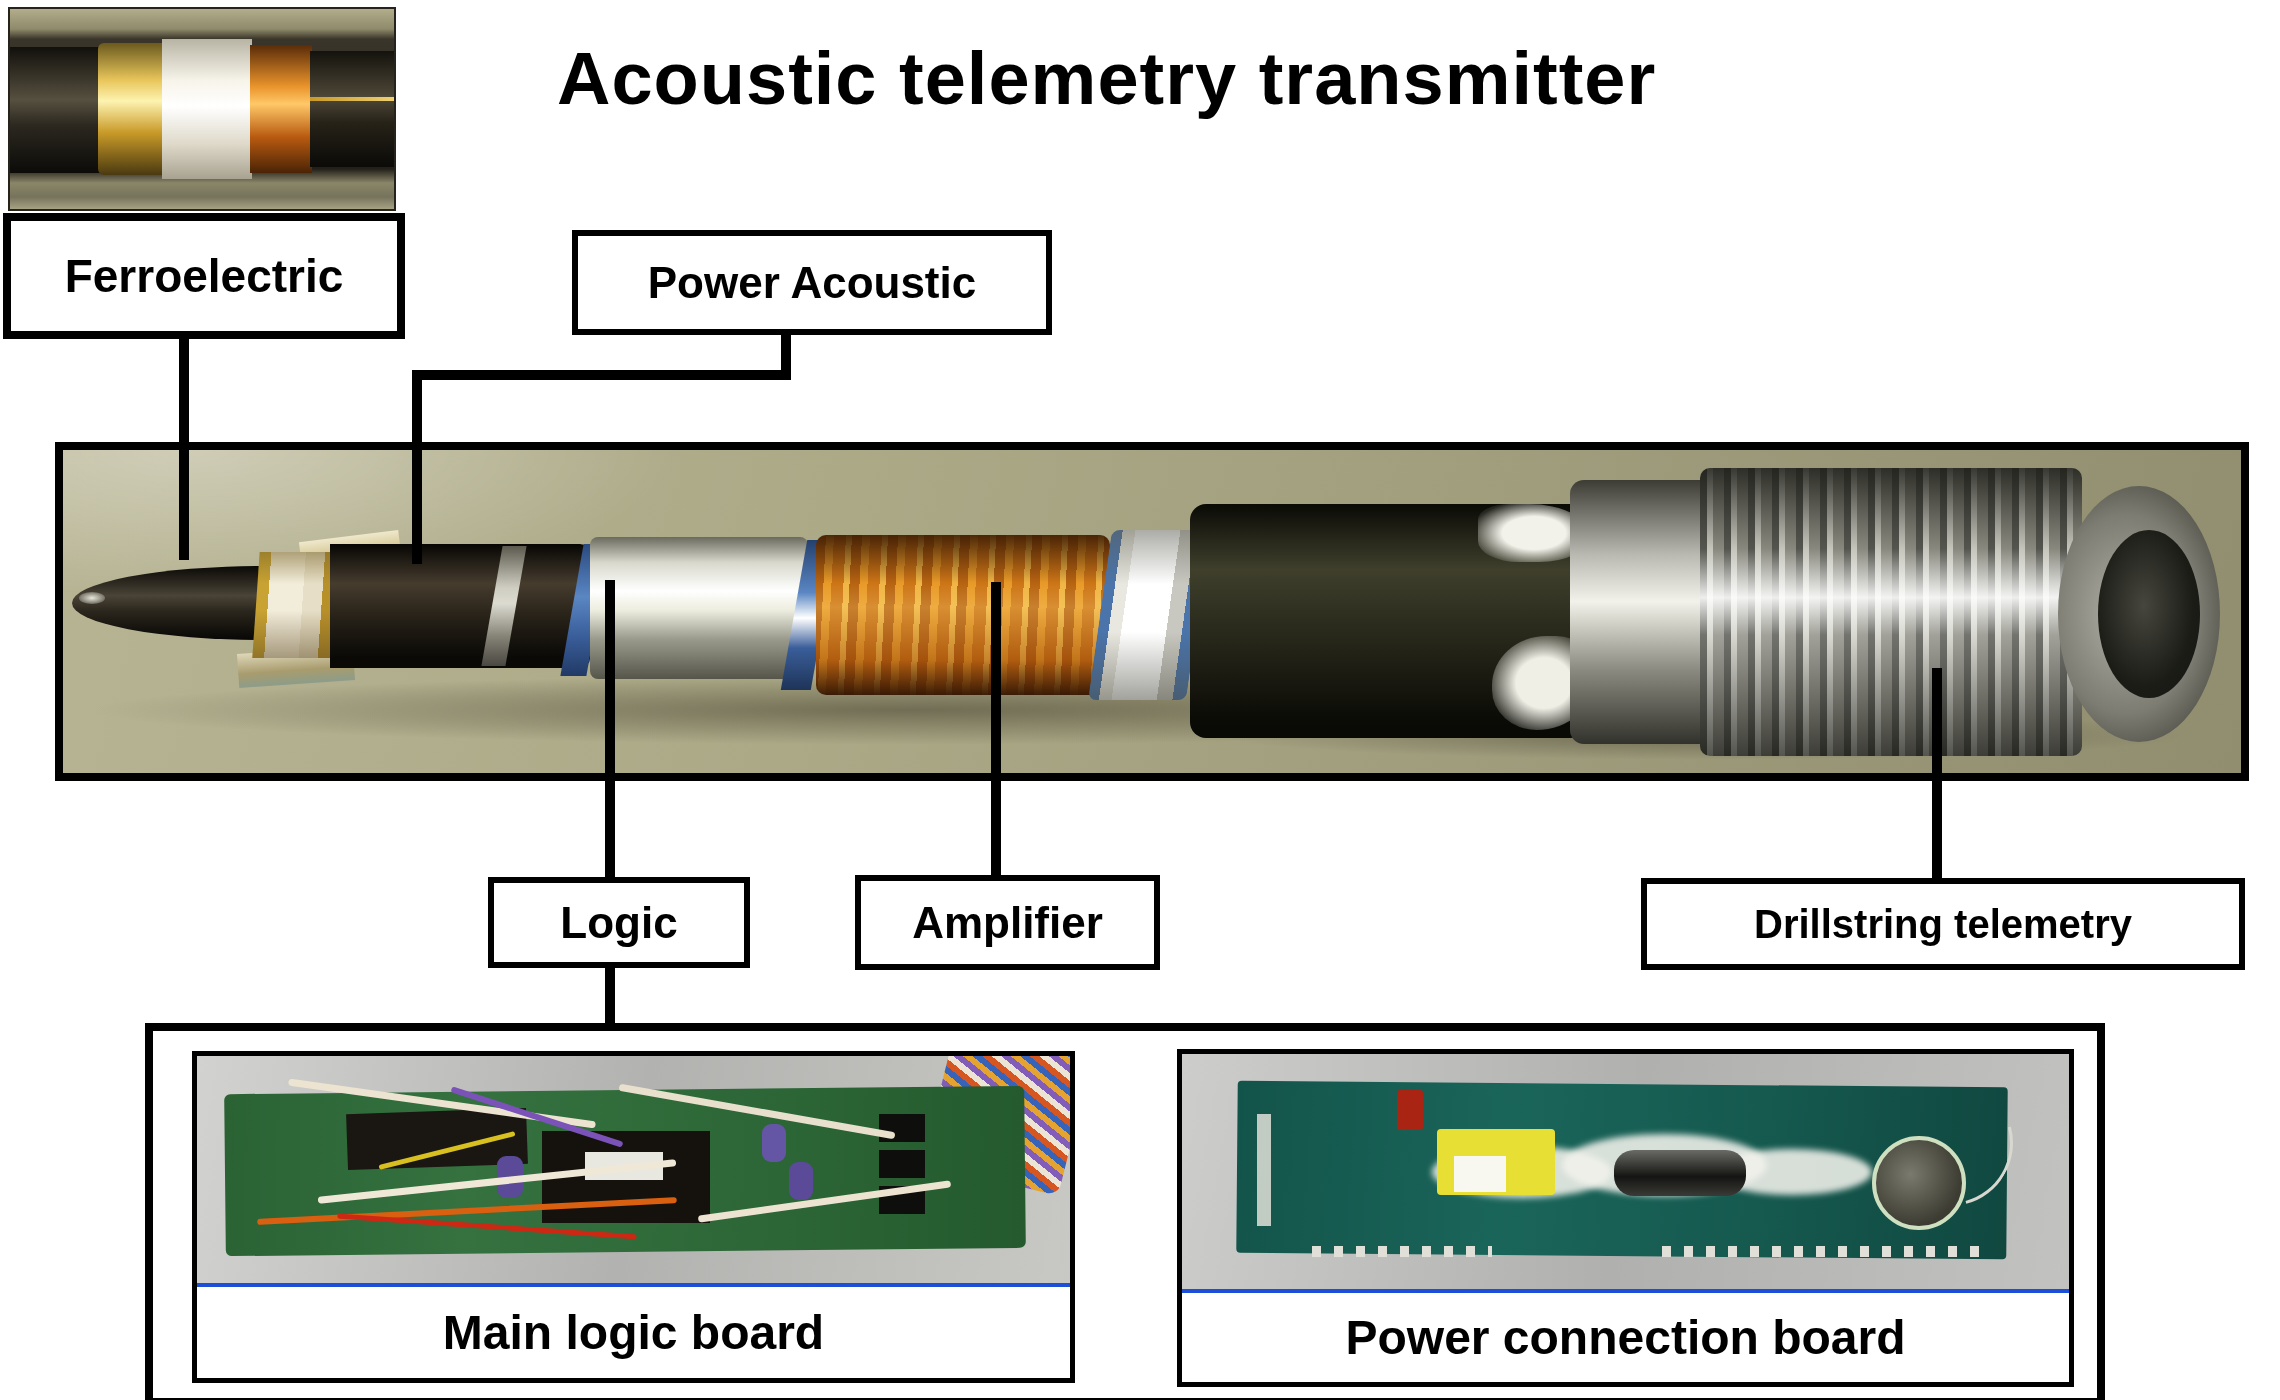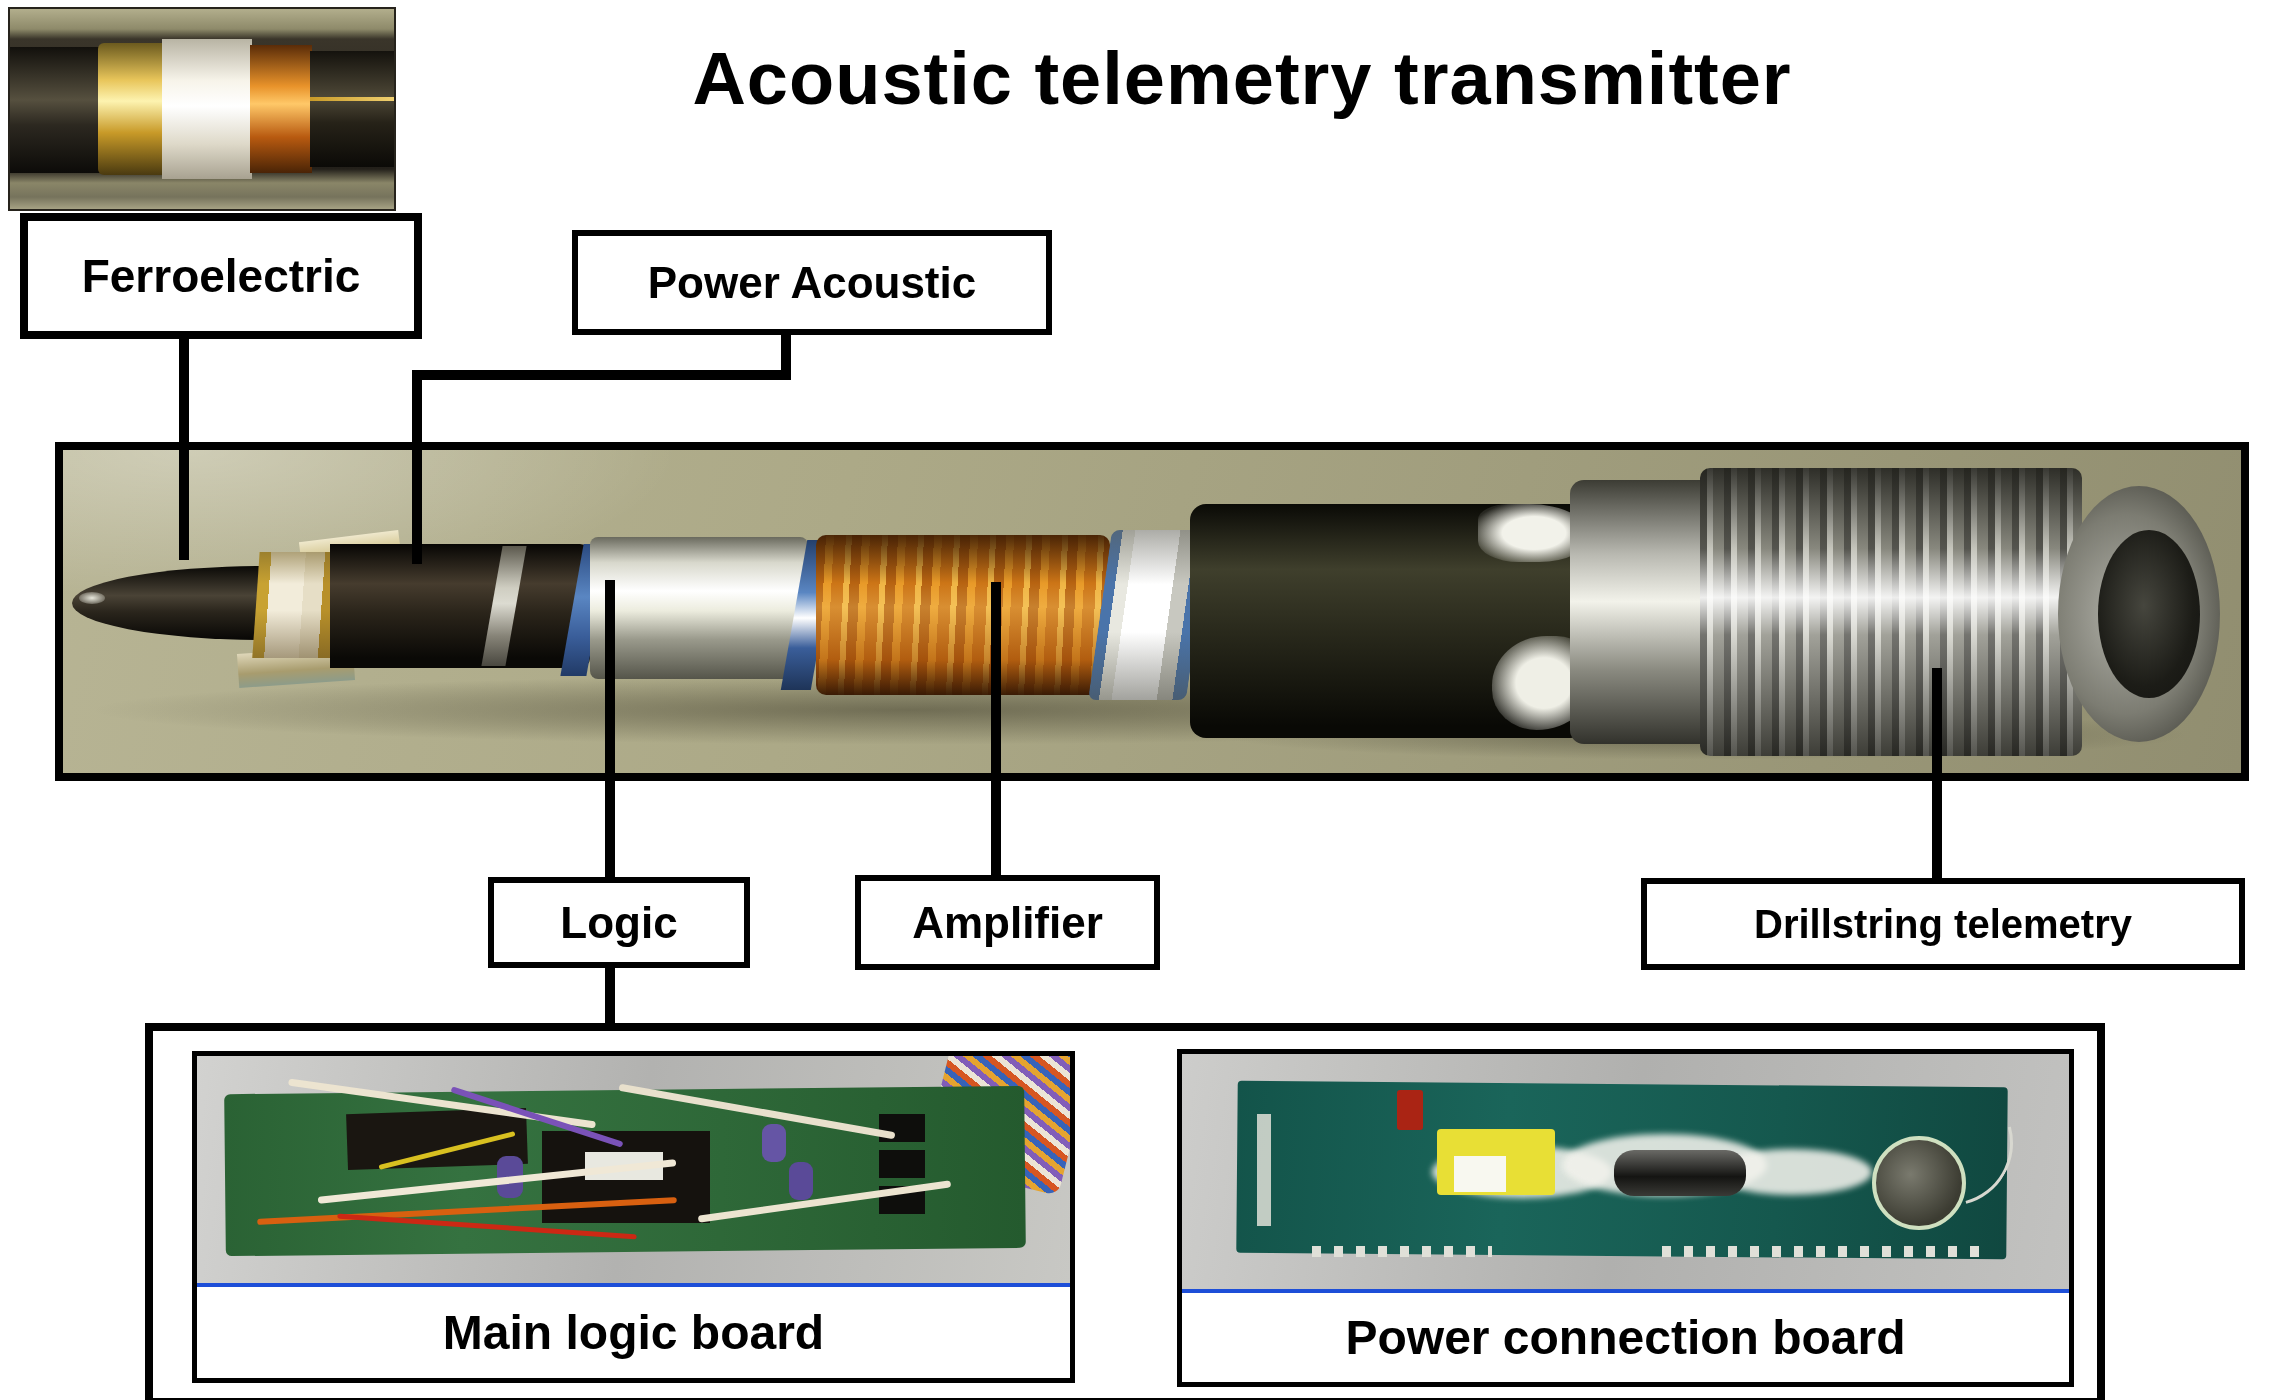--- a/index.html
+++ b/index.html
@@ -10,41 +10,41 @@
   
   .abs{position:absolute;}
   .label-box{
     position:absolute;background:#fff;border:6px solid #000;
     display:flex;align-items:center;justify-content:center;
     font-weight:bold;white-space:nowrap;z-index:30;
   }
   .line{position:absolute;background:#000;z-index:20;}
   .title{
     position:absolute;left:557px;top:36px;width:1370px;margin:0;
-    font-size:74px;font-weight:800;letter-spacing:1px;text-align:center;z-index:5;
+    font-size:74px;font-weight:800;letter-spacing:1px;text-align:left;z-index:5;
   }
   
   .inset-photo{
     left:8px;top:7px;width:384px;height:200px;overflow:hidden;border:2px solid #26231c;
     background:linear-gradient(180deg,#b2ae8c 0%,#8e8a6a 10%,#3a352a 15%,#23201a 80%,#8a8668 87%,#76735c 94%,#a6a284 100%);
     z-index:4;
   }
   .inset-rod-left{left:0;top:38px;width:92px;height:126px;
     background:linear-gradient(180deg,#12100c,#56503f 42%,#2c2820 62%,#0c0b08);}
   .inset-brass{left:88px;top:34px;width:66px;height:132px;border-radius:6px 0 0 6px;
     background:linear-gradient(180deg,#6b5a1e,#e8c55a 28%,#fdf3b0 44%,#c89a28 68%,#4a3a10);}
   .inset-ceramic{left:152px;top:30px;width:90px;height:140px;
     background:linear-gradient(180deg,#b8b4a4,#f7f4ea 30%,#ffffff 48%,#ded9c9 75%,#a8a291);}
   .inset-copper{left:240px;top:36px;width:62px;height:128px;
     background:linear-gradient(180deg,#5a2c08,#e8922a 32%,#ffc868 46%,#b85a10 72%,#4a2406);}
   .inset-rod-right{left:300px;top:42px;width:84px;height:116px;
     background:linear-gradient(180deg,#14120d,#4e4837 40%,#262218 62%,#0b0a07);}
   .inset-wire{left:300px;top:88px;width:84px;height:4px;background:linear-gradient(90deg,#c89a28,#f0d070);}
   
-  .ferro-box{left:20px;top:213px;width:386px;height:110px;border-width:8px;font-size:46px;}
+  .ferro-box{left:3px;top:213px;width:386px;height:110px;border-width:8px;font-size:46px;}
   .pa-box{left:572px;top:230px;width:468px;height:93px;font-size:44px;}
   .logic-box{left:488px;top:877px;width:250px;height:79px;font-size:44px;}
   .batt-box{left:855px;top:875px;width:293px;height:83px;font-size:44px;}
   .drill-box{left:1641px;top:878px;width:592px;height:80px;font-size:40px;}
   
   .line-ferro{left:179px;top:320px;width:10px;height:240px;}
   .line-pa-v1{left:781px;top:318px;width:10px;height:62px;}
   .line-pa-h{left:412px;top:370px;width:379px;height:10px;}
   .line-pa-v2{left:412px;top:372px;width:10px;height:192px;}
   .line-logic-a{left:605px;top:580px;width:10px;height:299px;}

